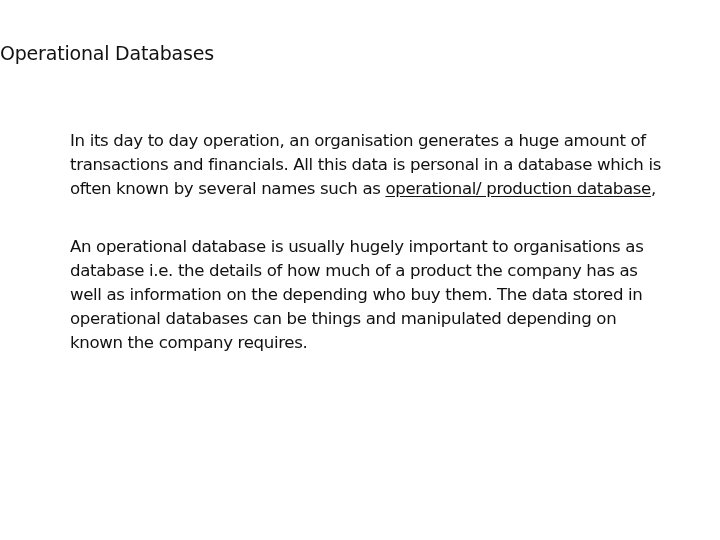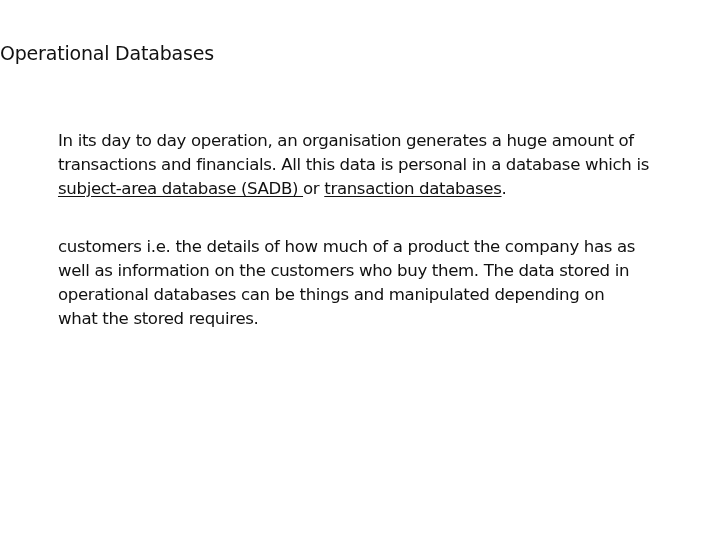--- a/index.html
+++ b/index.html
@@ -22,21 +22,21 @@
       width: 720px;
       text-align: left;
       font-size: 19px;
       line-height: 26px;
       font-weight: normal;
       margin: 0;
       letter-spacing: -0.2px;
     }
     .slide-body {
       position: absolute;
-      left: 58px;
+      left: 70px;
       top: 129px;
       width: 640px;
       font-size: 16.6px;
       line-height: 24px;
       letter-spacing: -0.35px;
     }
     .para {
       margin: 0;
       padding: 0;
     }
@@ -54,21 +54,22 @@
   </style>
 </head>
 <body>
 
 <h1 class="slide-title">Operational Databases</h1>
 
 <div class="slide-body">
   <p class="para">
     <span class="line"><span>In its day to day operation, an organisation generates a huge amount of</span></span>
     <span class="line"><span>transactions and financials. All this data is personal in a database which is</span></span>
-    <span class="line"><span class="u">subject-area database (SADB) </span><span>or </span><span class="u">transaction databases</span><span>.</span></span>
+    <span class="line"><span>often known by several names such as </span><span class="u">operational/ production database</span><span>,</span></span>
   </p>
   <p class="para">
-    <span class="line"><span>customers i.e. the details of how much of a product the company has as</span></span>
-    <span class="line"><span>well as information on the customers who buy them. The data stored in</span></span>
+    <span class="line"><span>An operational database is usually hugely important to organisations as</span></span>
+    <span class="line"><span>database i.e. the details of how much of a product the company has as</span></span>
+    <span class="line"><span>well as information on the depending who buy them. The data stored in</span></span>
     <span class="line"><span>operational databases can be things and manipulated depending on</span></span>
-    <span class="line"><span>what the stored requires.</span></span>
+    <span class="line"><span>known the company requires.</span></span>
   </p>
 </div>
 
 </body></html>

